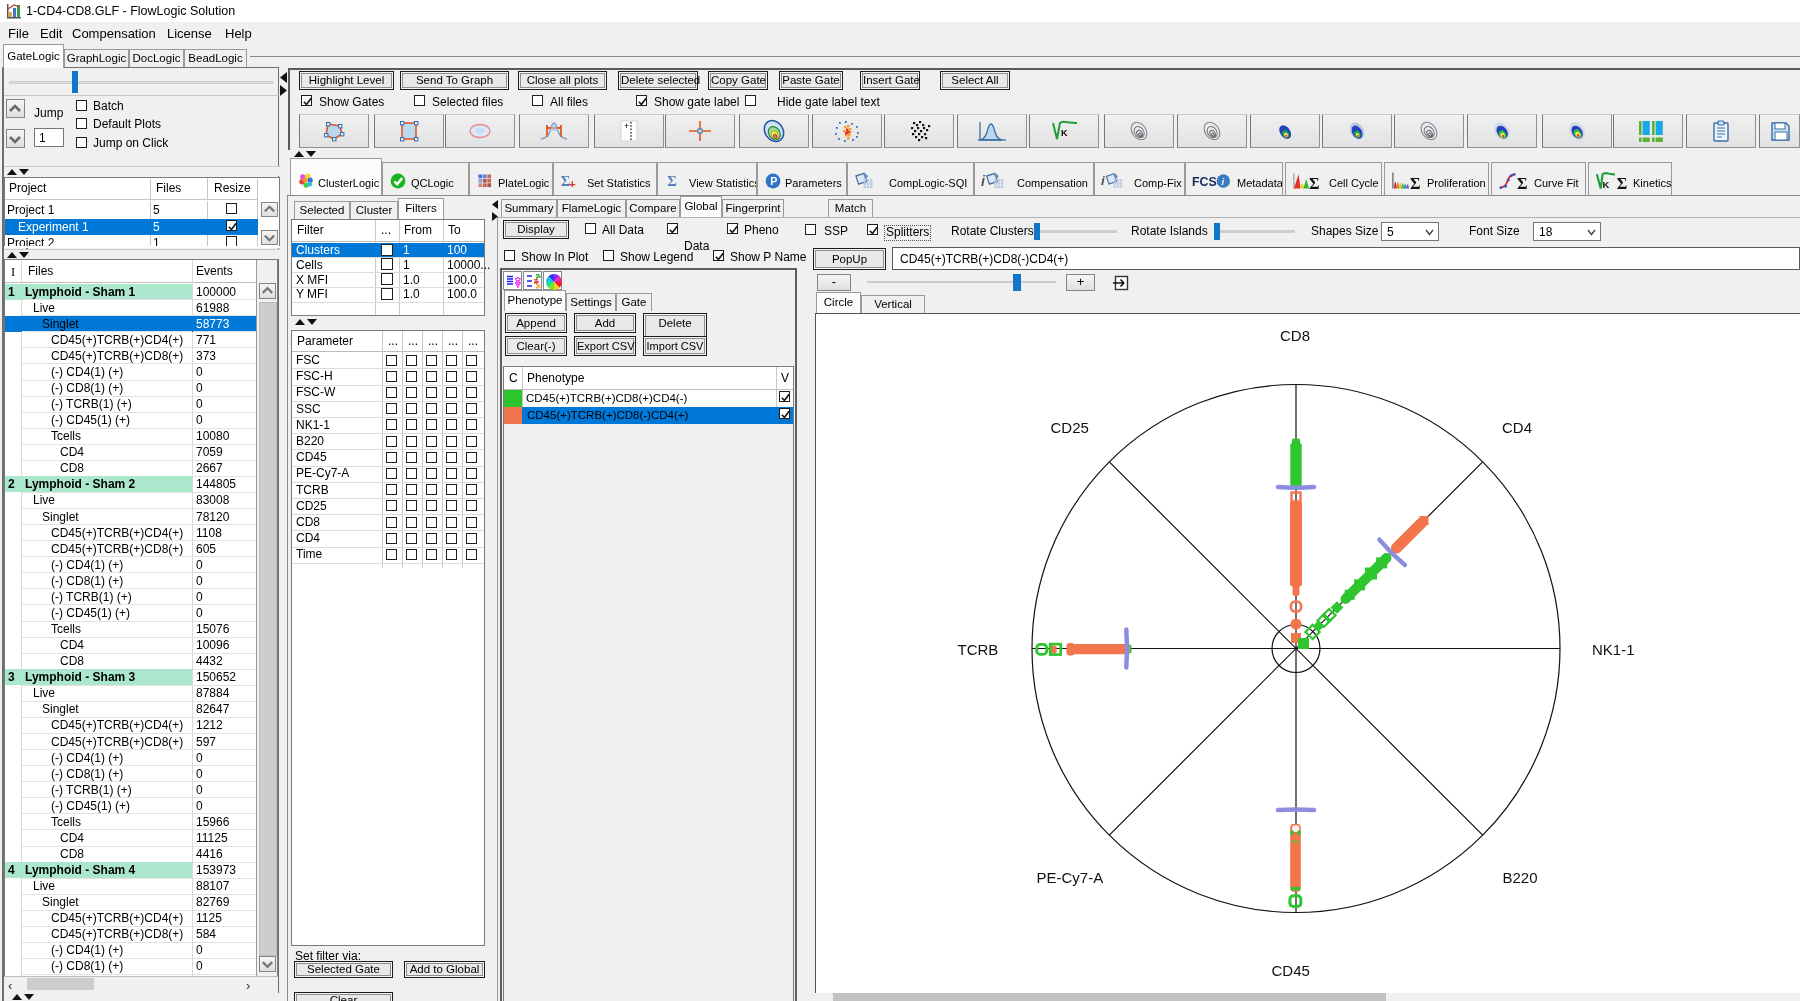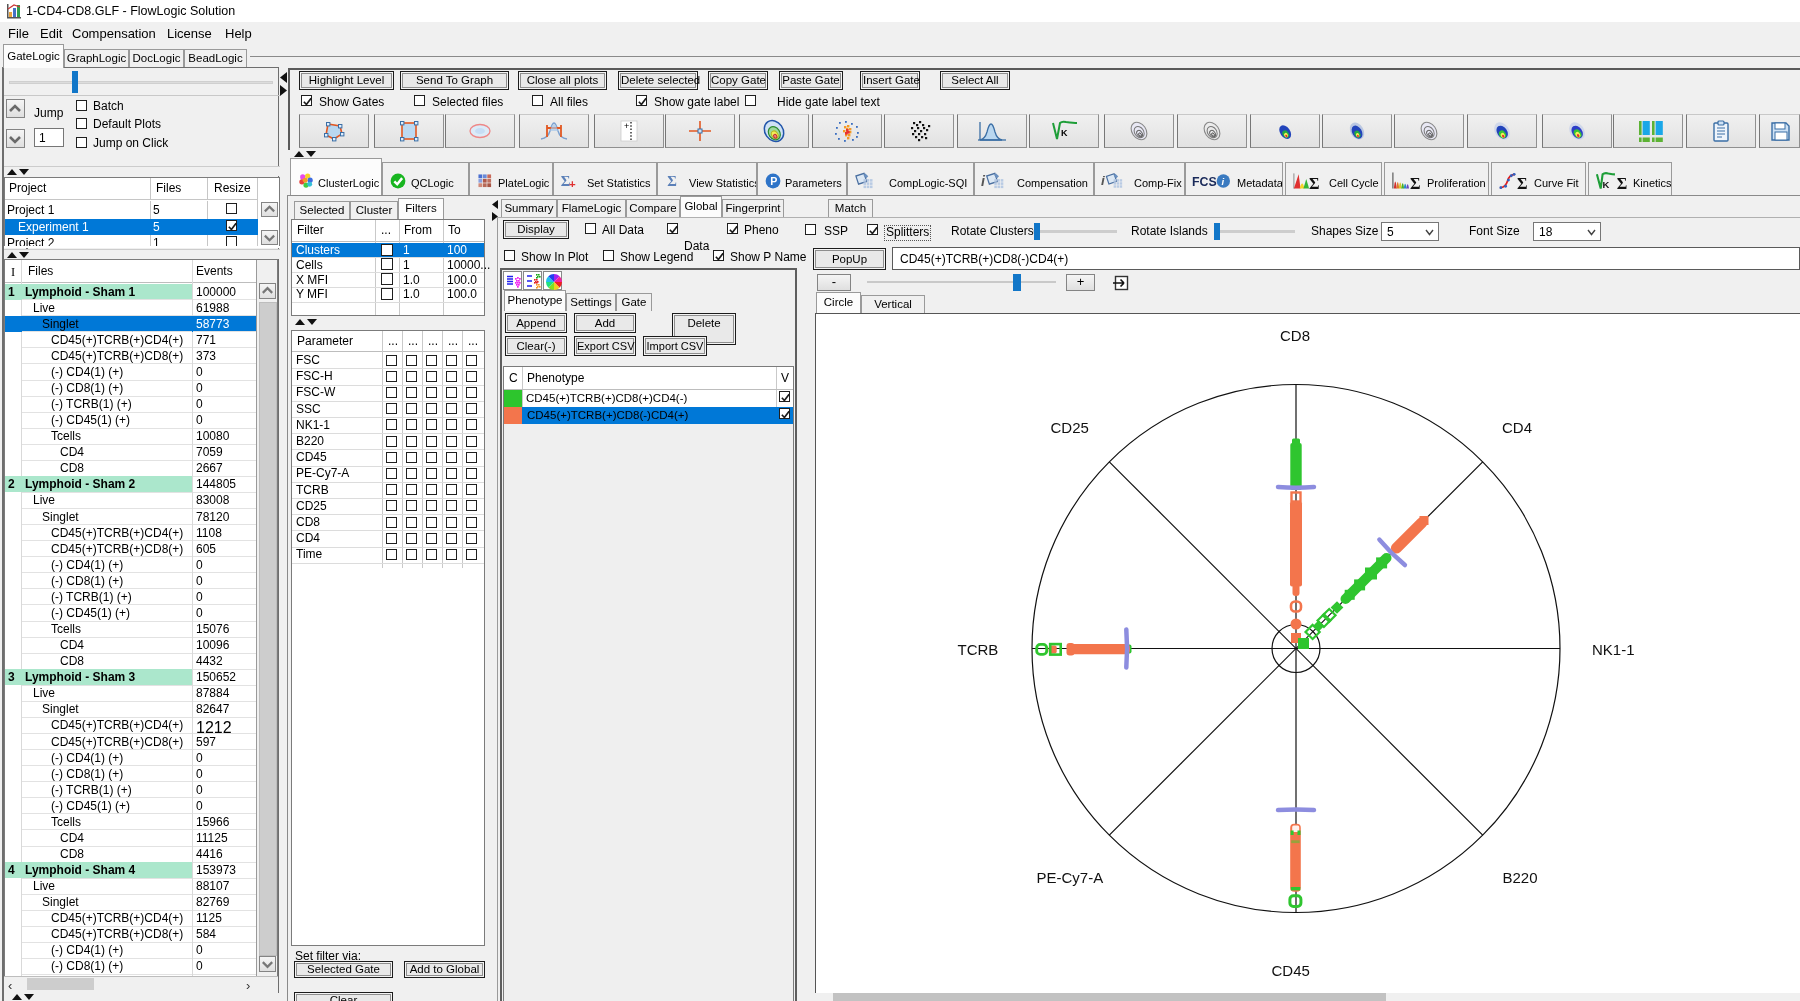--- a/index.html
+++ b/index.html
@@ -228,21 +228,21 @@
 <div class="" style="left:193px;top:684.8px;width:63px;height:1px;background:#e2e2e2;"></div>
 <div class="lb" style="left:33px;top:687.2px;font-size:12px;color:#000;">Live</div>
 <div class="lb" style="left:196px;top:687.2px;font-size:12px;color:#000;">87884</div>
 <div class="" style="left:22px;top:700.9px;width:170px;height:1px;background:#e2e2e2;"></div>
 <div class="" style="left:193px;top:700.9px;width:63px;height:1px;background:#e2e2e2;"></div>
 <div class="lb" style="left:42px;top:703.3px;font-size:12px;color:#000;">Singlet</div>
 <div class="lb" style="left:196px;top:703.3px;font-size:12px;color:#000;">82647</div>
 <div class="" style="left:22px;top:716.9px;width:170px;height:1px;background:#e2e2e2;"></div>
 <div class="" style="left:193px;top:716.9px;width:63px;height:1px;background:#e2e2e2;"></div>
 <div class="lb" style="left:51px;top:719.4px;font-size:12px;color:#000;">CD45(+)TCRB(+)CD4(+)</div>
-<div class="lb" style="left:196px;top:719.4px;font-size:16px;color:#000;text-align:right;">1212</div>
+<div class="lb" style="left:196px;top:719.4px;font-size:12px;color:#000;text-align:right;">1212</div>
 <div class="" style="left:22px;top:733.0px;width:170px;height:1px;background:#e2e2e2;"></div>
 <div class="" style="left:193px;top:733.0px;width:63px;height:1px;background:#e2e2e2;"></div>
 <div class="lb" style="left:51px;top:735.5px;font-size:12px;color:#000;">CD45(+)TCRB(+)CD8(+)</div>
 <div class="lb" style="left:196px;top:735.5px;font-size:12px;color:#000;">597</div>
 <div class="" style="left:22px;top:749.1px;width:170px;height:1px;background:#e2e2e2;"></div>
 <div class="" style="left:193px;top:749.1px;width:63px;height:1px;background:#e2e2e2;"></div>
 <div class="lb" style="left:51px;top:751.5px;font-size:12px;color:#000;">(-) CD4(1) (+)</div>
 <div class="lb" style="left:196px;top:751.5px;font-size:12px;color:#000;">0</div>
 <div class="" style="left:22px;top:765.1px;width:170px;height:1px;background:#e2e2e2;"></div>
 <div class="" style="left:193px;top:765.1px;width:63px;height:1px;background:#e2e2e2;"></div>
@@ -1069,21 +1069,21 @@
   </div>
 <div class="tab active" style="left:504px;top:290px;width:62px;height:21px;line-height:19px;font-size:11.5px;z-index:4">Phenotype</div>
 <div class="tab" style="left:566px;top:293px;width:50px;height:18px;line-height:16px;font-size:11.5px;">Settings</div>
 <div class="tab" style="left:616px;top:293px;width:36px;height:18px;line-height:16px;font-size:11.5px;">Gate</div>
 <div class="btn" style="left:505px;top:313px;width:62px;height:20px;">
     <div class="btn-in" style="line-height:14px;font-size:11.5px;">Append</div>
   </div>
 <div class="btn" style="left:574px;top:313px;width:62px;height:20px;">
     <div class="btn-in" style="line-height:14px;font-size:11.5px;">Add</div>
   </div>
-<div class="btn" style="left:643px;top:313px;width:64px;height:32px;margin-left:29px;">
+<div class="btn" style="left:643px;top:313px;width:64px;height:32px;">
     <div class="btn-in" style="line-height:14px;font-size:11.5px;">Delete</div>
   </div>
 <div class="btn" style="left:505px;top:336px;width:62px;height:20px;">
     <div class="btn-in" style="line-height:14px;font-size:11.5px;">Clear(-)</div>
   </div>
 <div class="btn" style="left:574px;top:336px;width:62px;height:20px;">
     <div class="btn-in" style="line-height:14px;font-size:11px;">Export CSV</div>
   </div>
 <div class="btn" style="left:643px;top:336px;width:64px;height:20px;">
     <div class="btn-in" style="line-height:14px;font-size:11px;">Import CSV</div>

